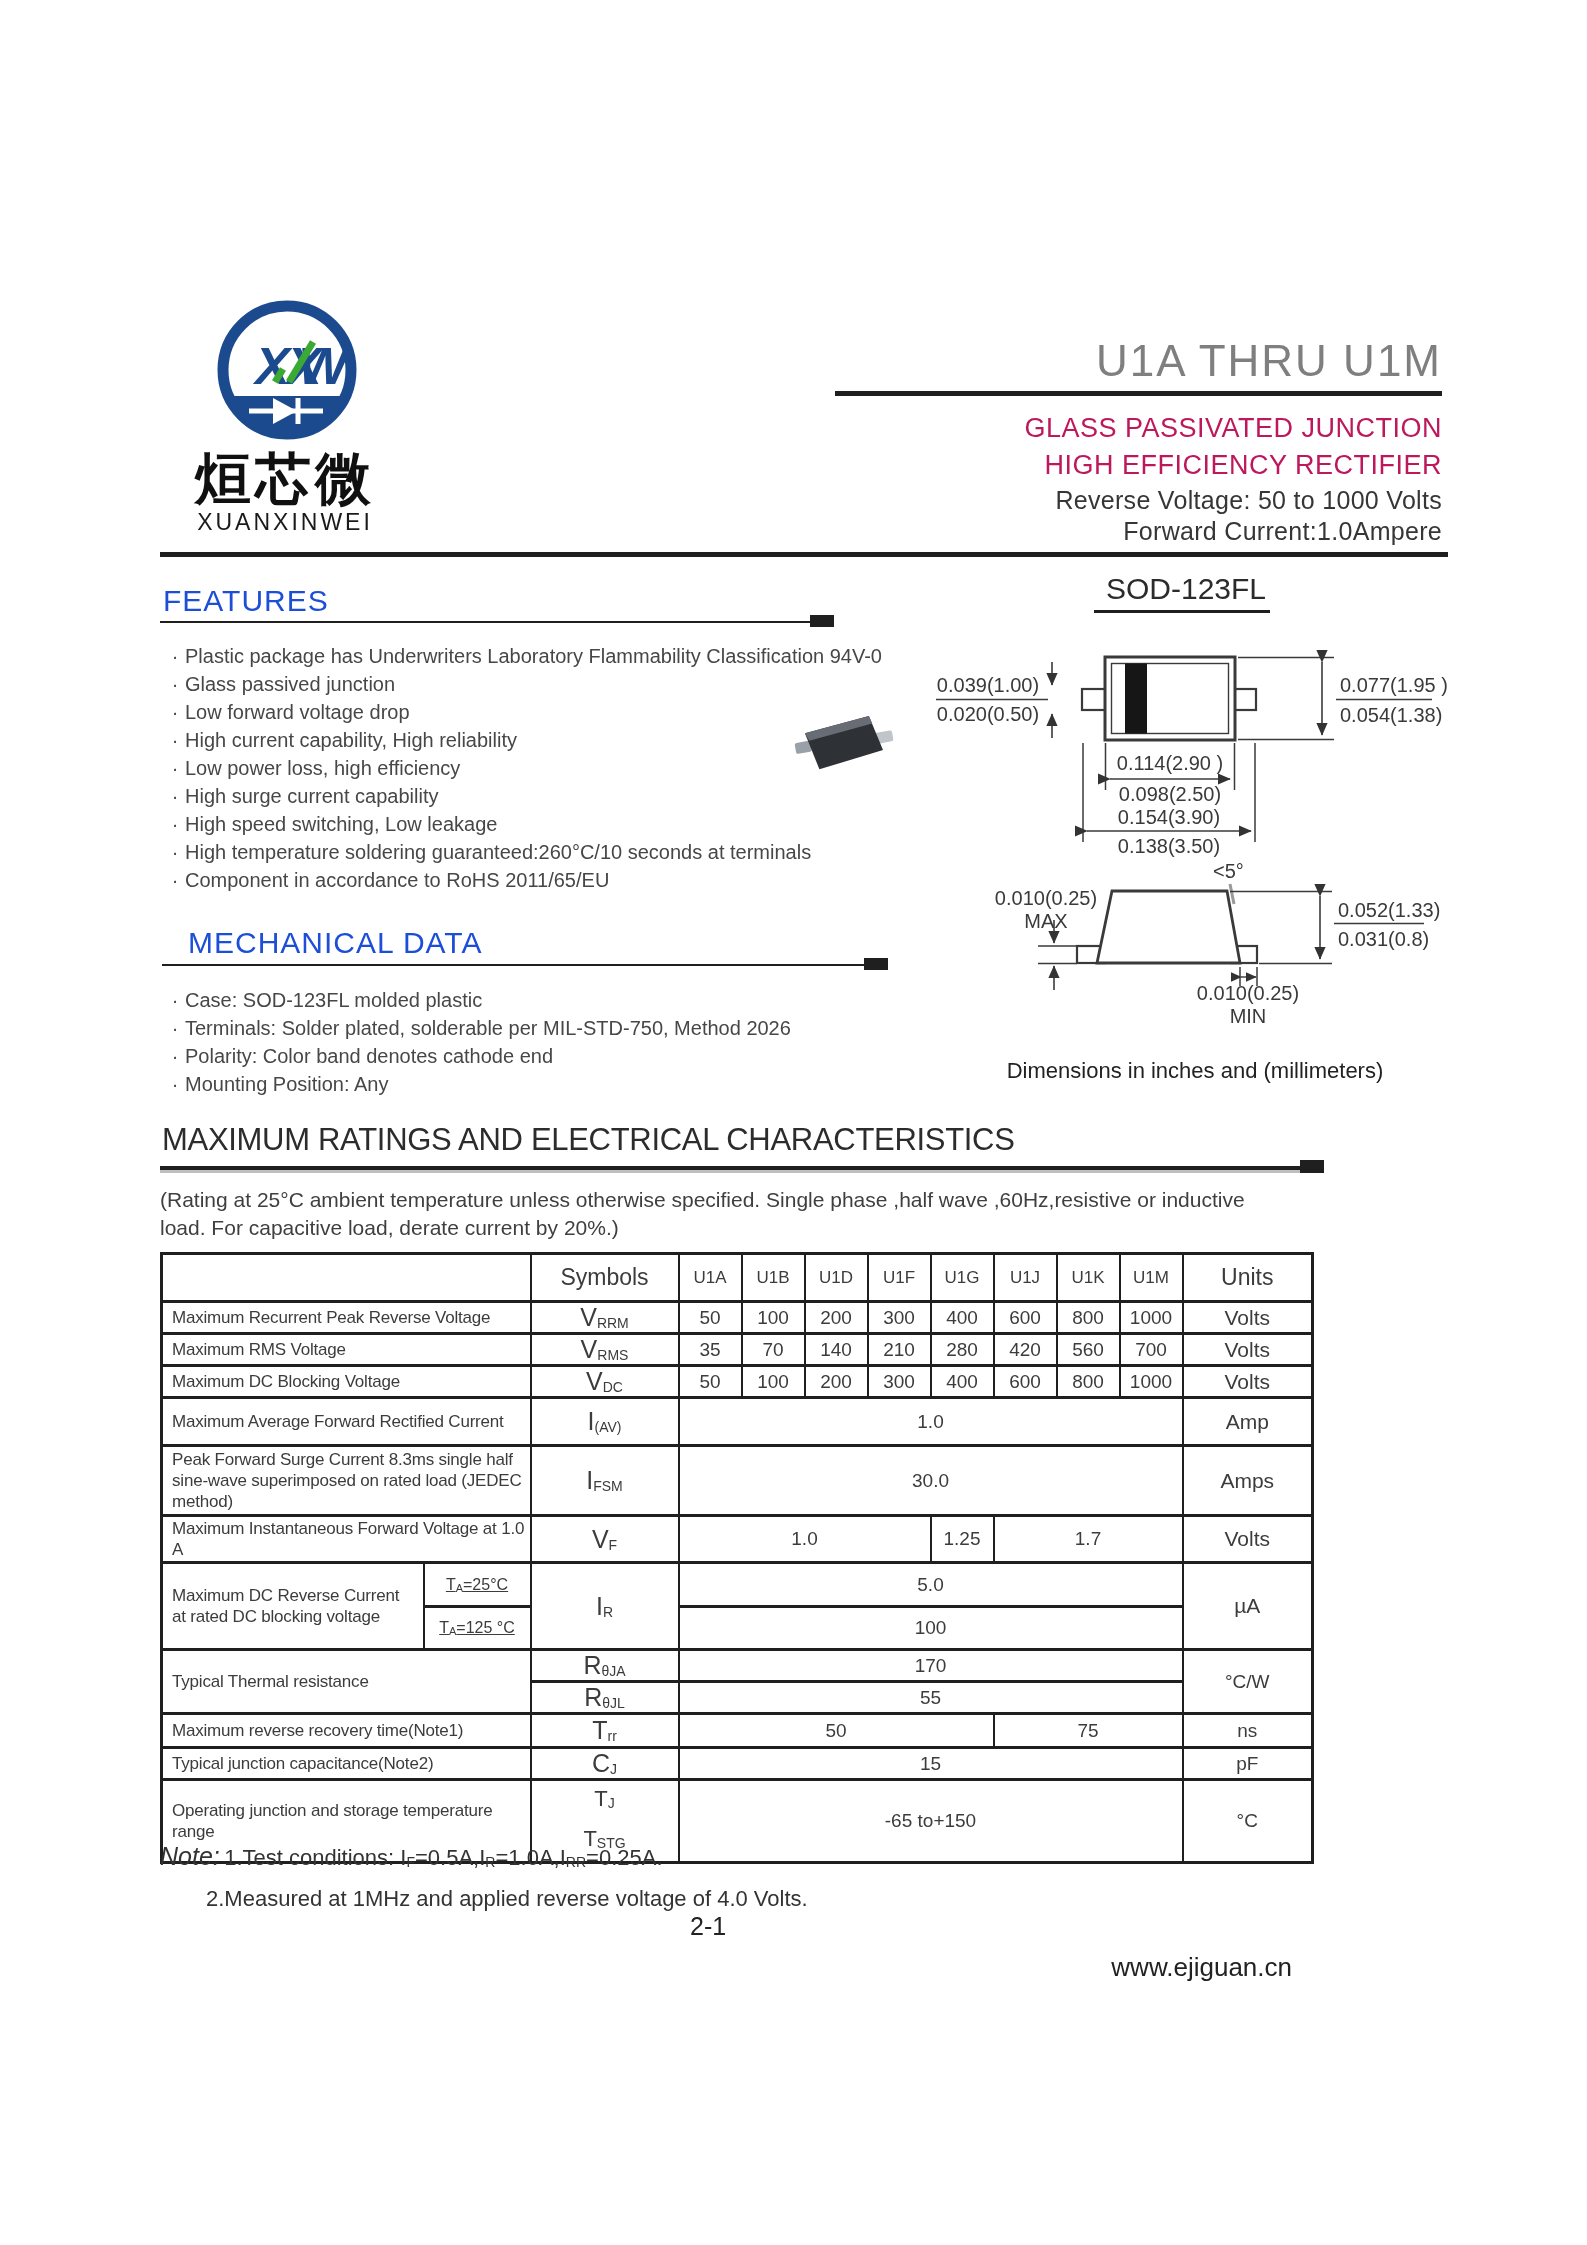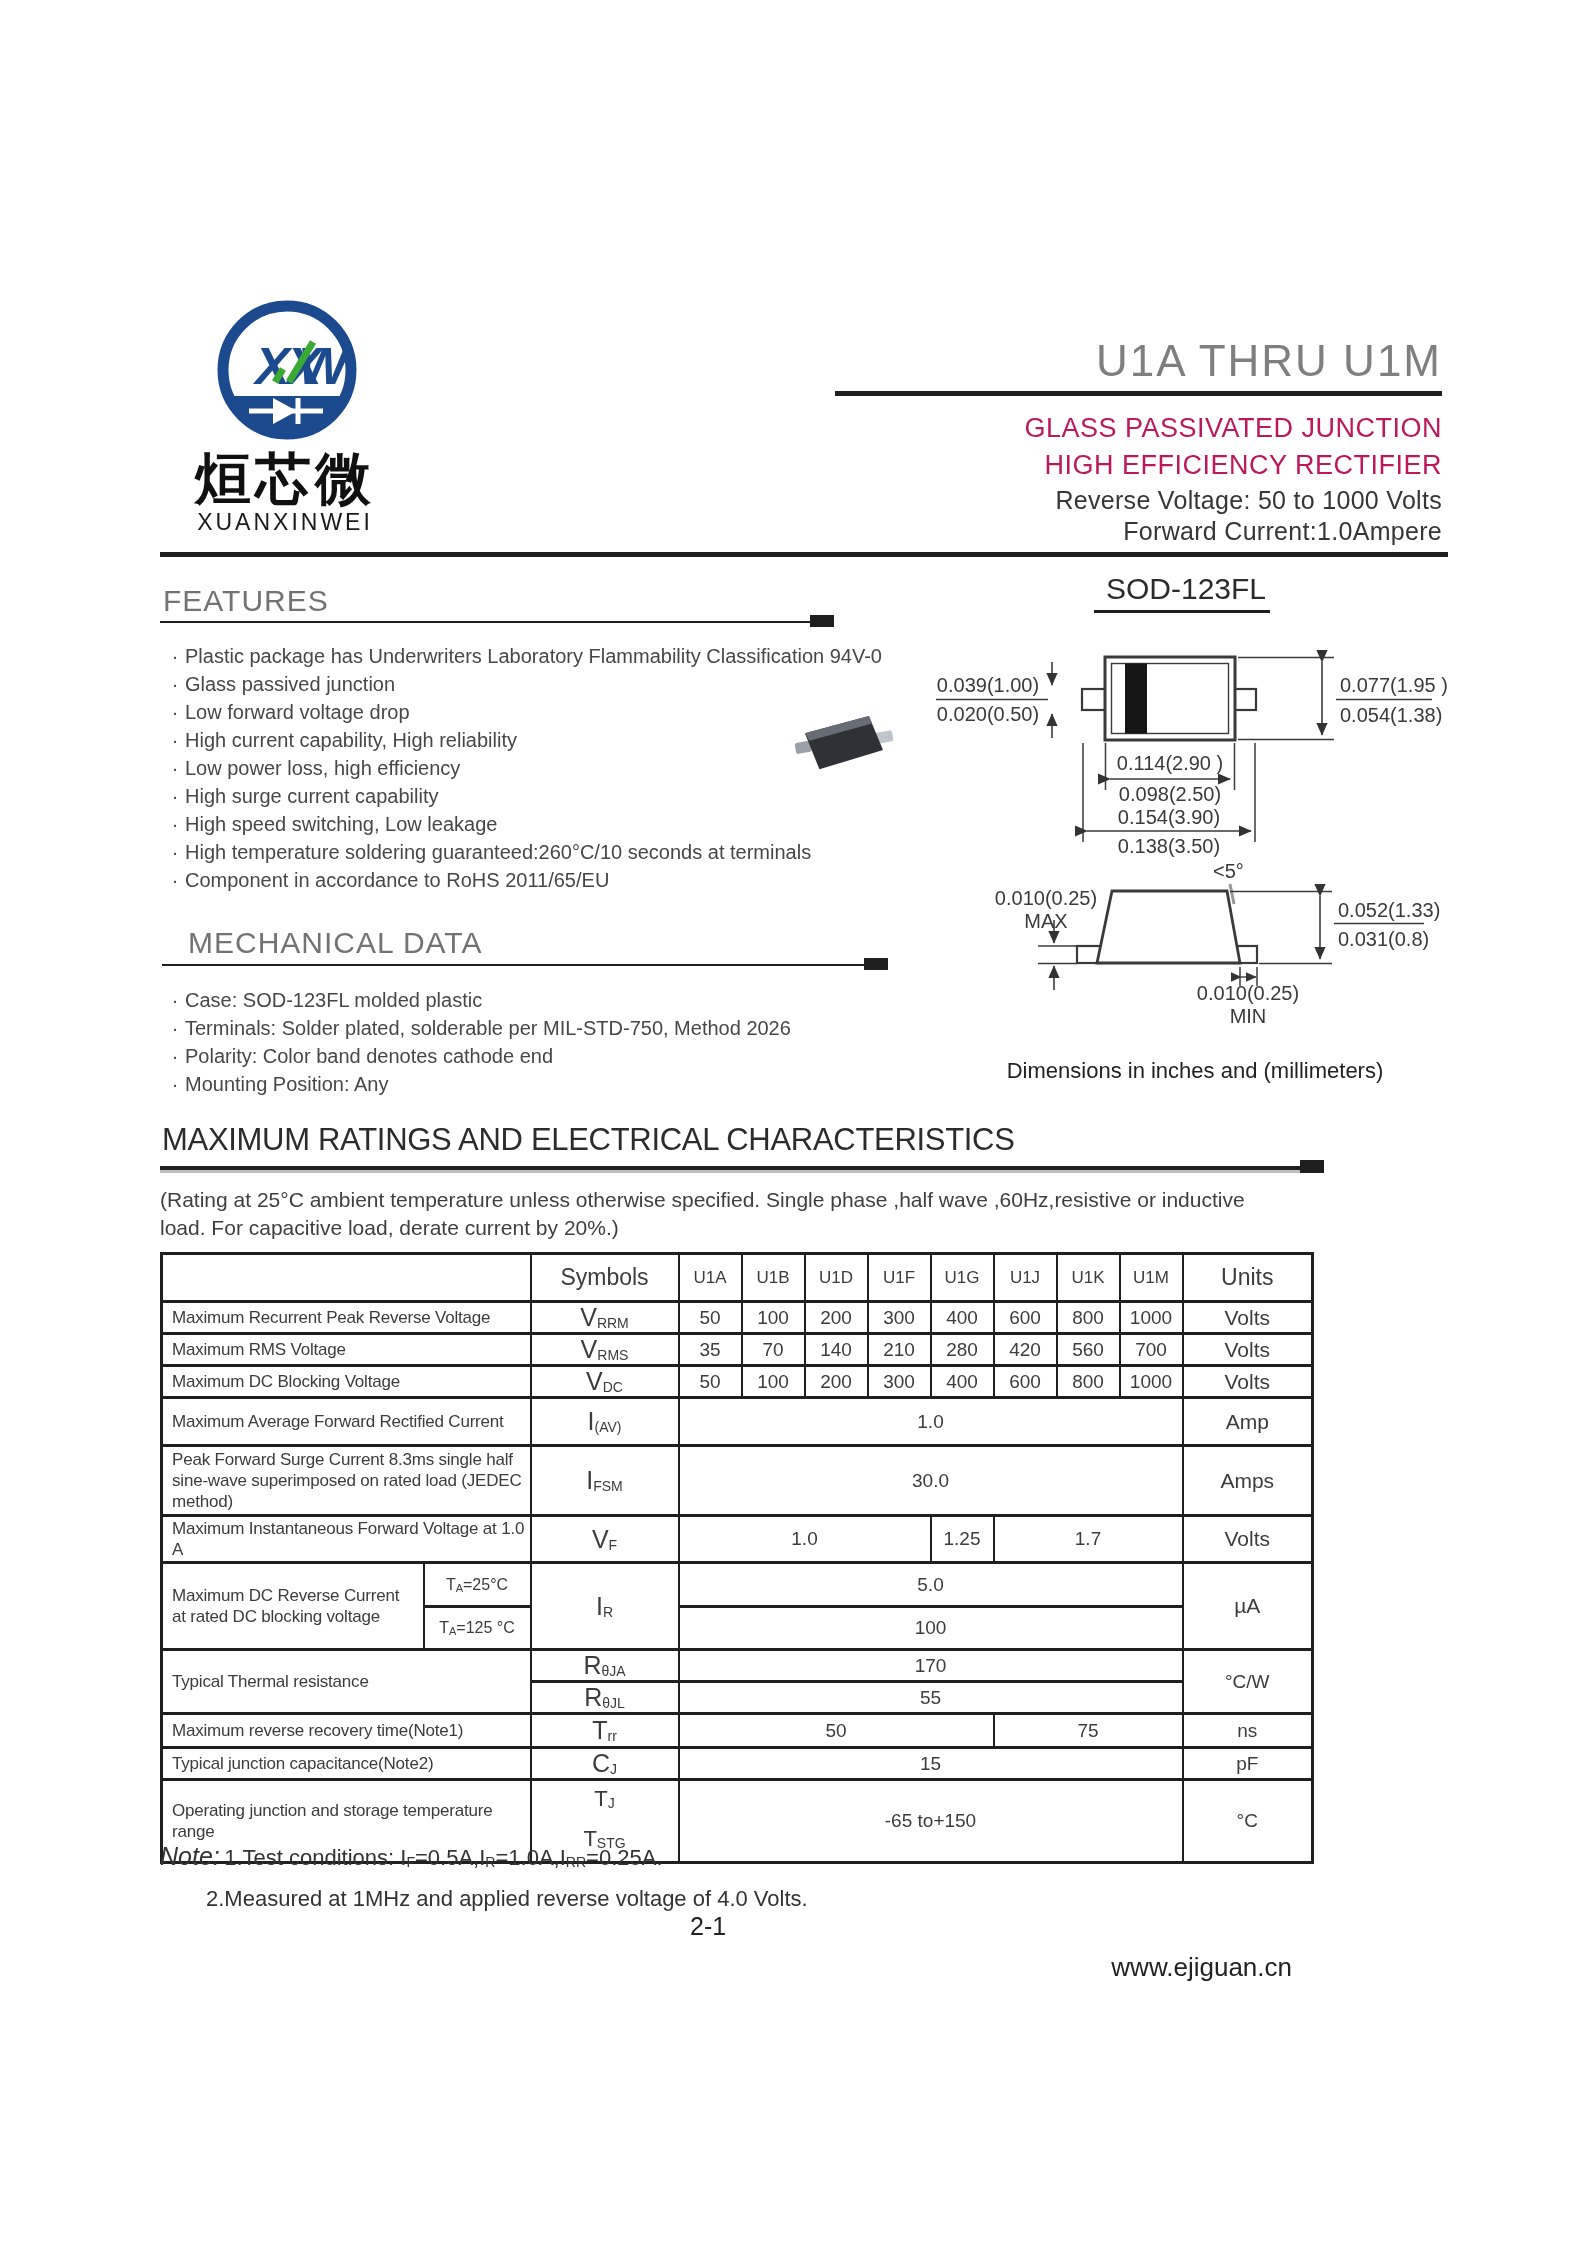--- a/index.html
+++ b/index.html
@@ -14,42 +14,42 @@
   
   .part-title{font-size:44px;color:#7f7f7f;letter-spacing:2px;white-space:nowrap;}
   .sub-big{font-size:27px;color:#be185d;letter-spacing:0.5px;white-space:nowrap;}
   .sub-small{font-size:25px;color:#363636;letter-spacing:0.3px;white-space:nowrap;}
 
   
   .logo-cn{font-size:56px;font-weight:700;color:#101010;letter-spacing:4px;white-space:nowrap;}
   .logo-rom{font-size:23px;font-weight:500;color:#1a1a1a;letter-spacing:3px;white-space:nowrap;}
 
   
-  .sec-h{font-size:30px;color:#737373;letter-spacing:1px;white-space:nowrap;}
+  .sec-h{font-size:30px;color:#1d4ed8;letter-spacing:1px;white-space:nowrap;}
 
   .bullets{position:absolute;}
   .bullet{display:flex;align-items:flex-start;font-size:20px;color:#474747;margin-bottom:7px;line-height:21px;white-space:nowrap;}
   .bullet .dot{width:20px;flex:0 0 20px;text-align:center;color:#474747;}
 
   .para{font-size:21px;color:#3f3f3f;line-height:28px;white-space:nowrap;}
 
   
   #ratings-table{border-collapse:collapse;table-layout:fixed;position:absolute;left:160px;top:1252px;
                  width:1151px;color:#3c3c3c;}
   #ratings-table td,#ratings-table th{border:solid #1f1f1f;border-width:3px 2px;vertical-align:middle;
                  text-align:center;padding:0 4px;font-weight:normal;overflow:hidden;}
   #ratings-table{border:3px solid #1f1f1f;}
   .lbl{text-align:left !important;padding-left:9px !important;font-size:17px;letter-spacing:-0.2px;line-height:21px;}
   .sym{font-size:25px;}
   .sb{font-size:14px;vertical-align:-2px;letter-spacing:0;}
   .val{font-size:19px;}
   .unit{font-size:21px;}
   .model-h{font-size:17px;}
   .big-h{font-size:23px;}
-  .ta-cell{font-size:16px;}
+  .ta-cell{font-size:16px;text-decoration:underline;}
   .ta-cell .sb{font-size:11px;}
 
   .note-label{font-size:25px;font-style:italic;color:#333;}
   .note-text{font-size:22px;color:#333;}
   .note-sub{font-size:14px;vertical-align:-2px;}
 
   svg text{font-family:"Liberation Sans","DejaVu Sans",sans-serif;fill:#3a3a3a;font-size:20px;}
   svg .dim-note{font-size:22px;fill:#222;}
   .footer-text{font-size:25px;color:#222;white-space:nowrap;}
 </style>

